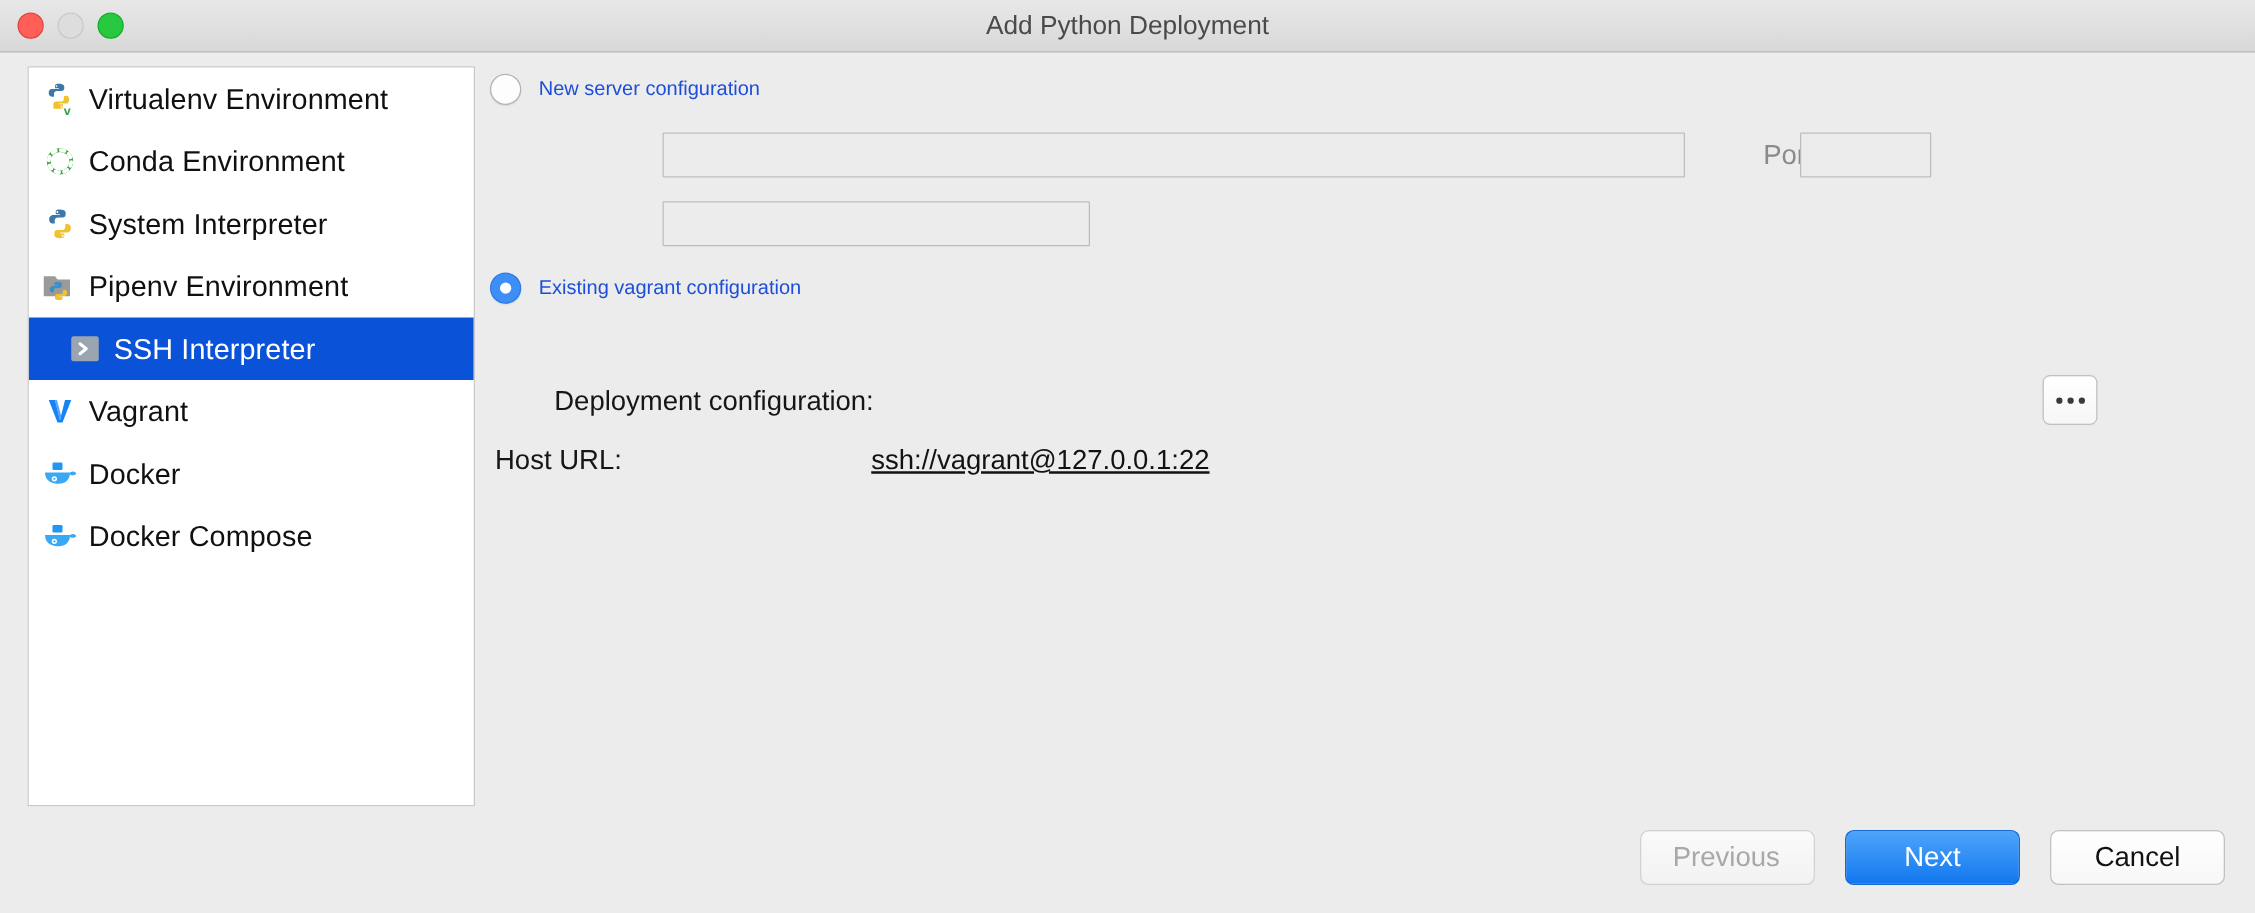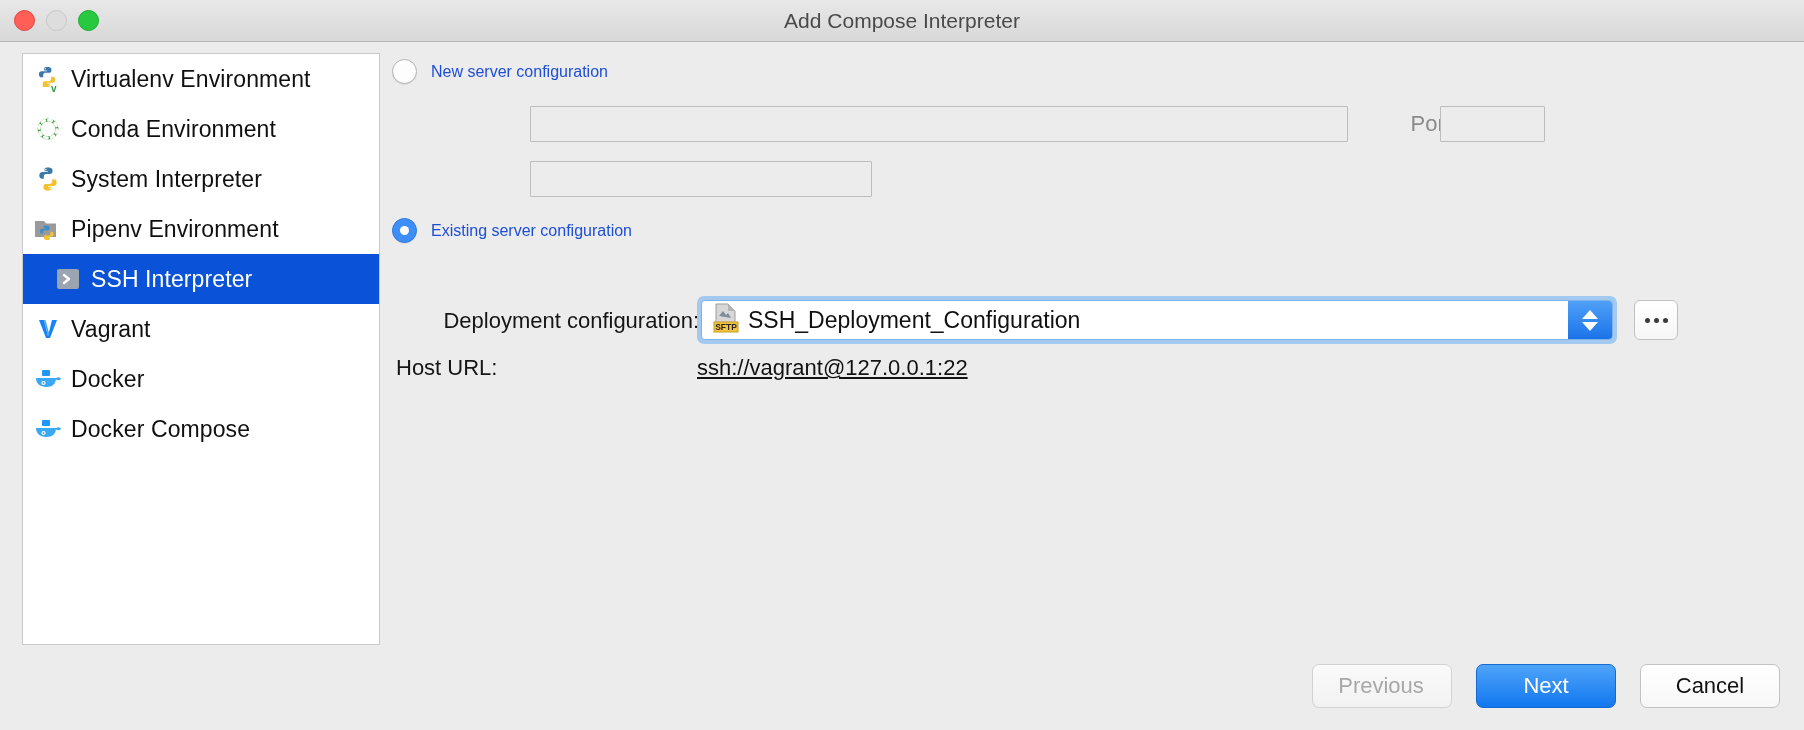--- a/index.html
+++ b/index.html
@@ -265,21 +265,21 @@
 <body>
 
 <div class="window">
 
   <div class="titlebar">
     <div class="traffic">
       <span class="dot red"></span>
       <span class="dot yellow"></span>
       <span class="dot green"></span>
     </div>
-    <div class="title-text">Add Compose Interpreter</div>
+    <div class="title-text">Add Python Deployment</div>
   </div>
 
   <div class="sidebar">
 
     <div class="side-item">
       <span class="icon-box">
         <svg width="28" height="28" viewBox="0 0 28 28">
           <path d="M13 2c-3.2 0-3 1.4-3 1.4v2.2h3.1v.6H7.9S5 5.9 5 9.2s2.5 3.1 2.5 3.1h1.7v-2s-.1-2.5 2.4-2.5h3.5s2.3.1 2.3-2.2V4.3S17.8 2 13 2zm-1.8 1.1c.4 0 .7.3.7.7s-.3.7-.7.7-.7-.3-.7-.7.3-.7.7-.7z" fill="#3c78aa"></path>
           <path d="M13.3 22c3.2 0 3-1.4 3-1.4v-2.2h-3.1v-.6h5.2s2.9.3 2.9-3-2.5-3.1-2.5-3.1h-1.7v2s.1 2.5-2.4 2.5H11s-2.3-.1-2.3 2.2v3.3S8.5 22 13.3 22zm1.8-1.1c-.4 0-.7-.3-.7-.7s.3-.7.7-.7.7.3.7.7-.3.7-.7.7z" fill="#f2c12e"></path>
           <text x="17" y="27" font-size="10" font-family="Liberation Sans, sans-serif" fill="#2f9e44" font-weight="bold">v</text>
@@ -376,43 +376,25 @@
     <input class="txtfield" type="text" readonly="" disabled="" style="left: 138px; top: 53px; width: 818px;" placeholder="">
 
     <div class="frm-label disabled" style="left:960px; top:58px; width:105px;">Port:</div>
     <input class="txtfield" type="text" readonly="" disabled="" style="left: 1048px; top: 53px; width: 105px;" placeholder="">
 
     <div class="frm-label disabled" style="left:0px; top:113px; width:248px;">Username:</div>
     <input class="txtfield" type="text" readonly="" disabled="" style="left: 138px; top: 108px; width: 342px;" placeholder="">
 
     <div class="radio-row" style="left:0px; top:165px;">
       <span class="radio on"></span>
-      <span class="radio-label">Existing server configuration</span>
+      <span class="radio-label">Existing vagrant configuration</span>
     </div>
 
     <div class="frm-label enabled" style="left:15px; top:255px; width:292px;">Deployment configuration:</div>
 
-    <div class="combo-wrap">
-      <div class="combo">
-        <span class="sftp-icon">
-          <svg width="28" height="30" viewBox="0 0 28 30">
-            <path d="M4 1h12l7 7v12H4z" fill="#d7d7d7" stroke="#9d9d9d" stroke-width="1"></path>
-            <path d="M16 1l7 7h-7z" fill="#b5b5b5"></path>
-            <path d="M7 13l4-5 3 4 2-2 3 5z" fill="#7f8c9a"></path>
-            <rect x="2" y="19" width="24" height="10" fill="#f5c542" stroke="#c89c18" stroke-width="1"></rect>
-            <text x="14" y="27" font-size="8.5" font-family="Liberation Sans, sans-serif" font-weight="bold" fill="#262626" text-anchor="middle">SFTP</text>
-          </svg>
-        </span>
-        <span class="combo-text">SSH_Deployment_Configuration</span>
-        <span class="stepper">
-          <i class="chev up"></i>
-          <i class="chev down"></i>
-        </span>
-      </div>
-    </div>
 
     <div class="dots-btn">
       <i></i>
       <i></i>
       <i></i>
     </div>
 
     <div class="frm-label enabled" style="left:0px; top:302px; width:292px; text-align:left; padding-left:4px;">Host URL:</div>
     <div class="static-val" style="left:305px; top:302px;text-decoration:underline;">ssh://vagrant@127.0.0.1:22</div>
 

